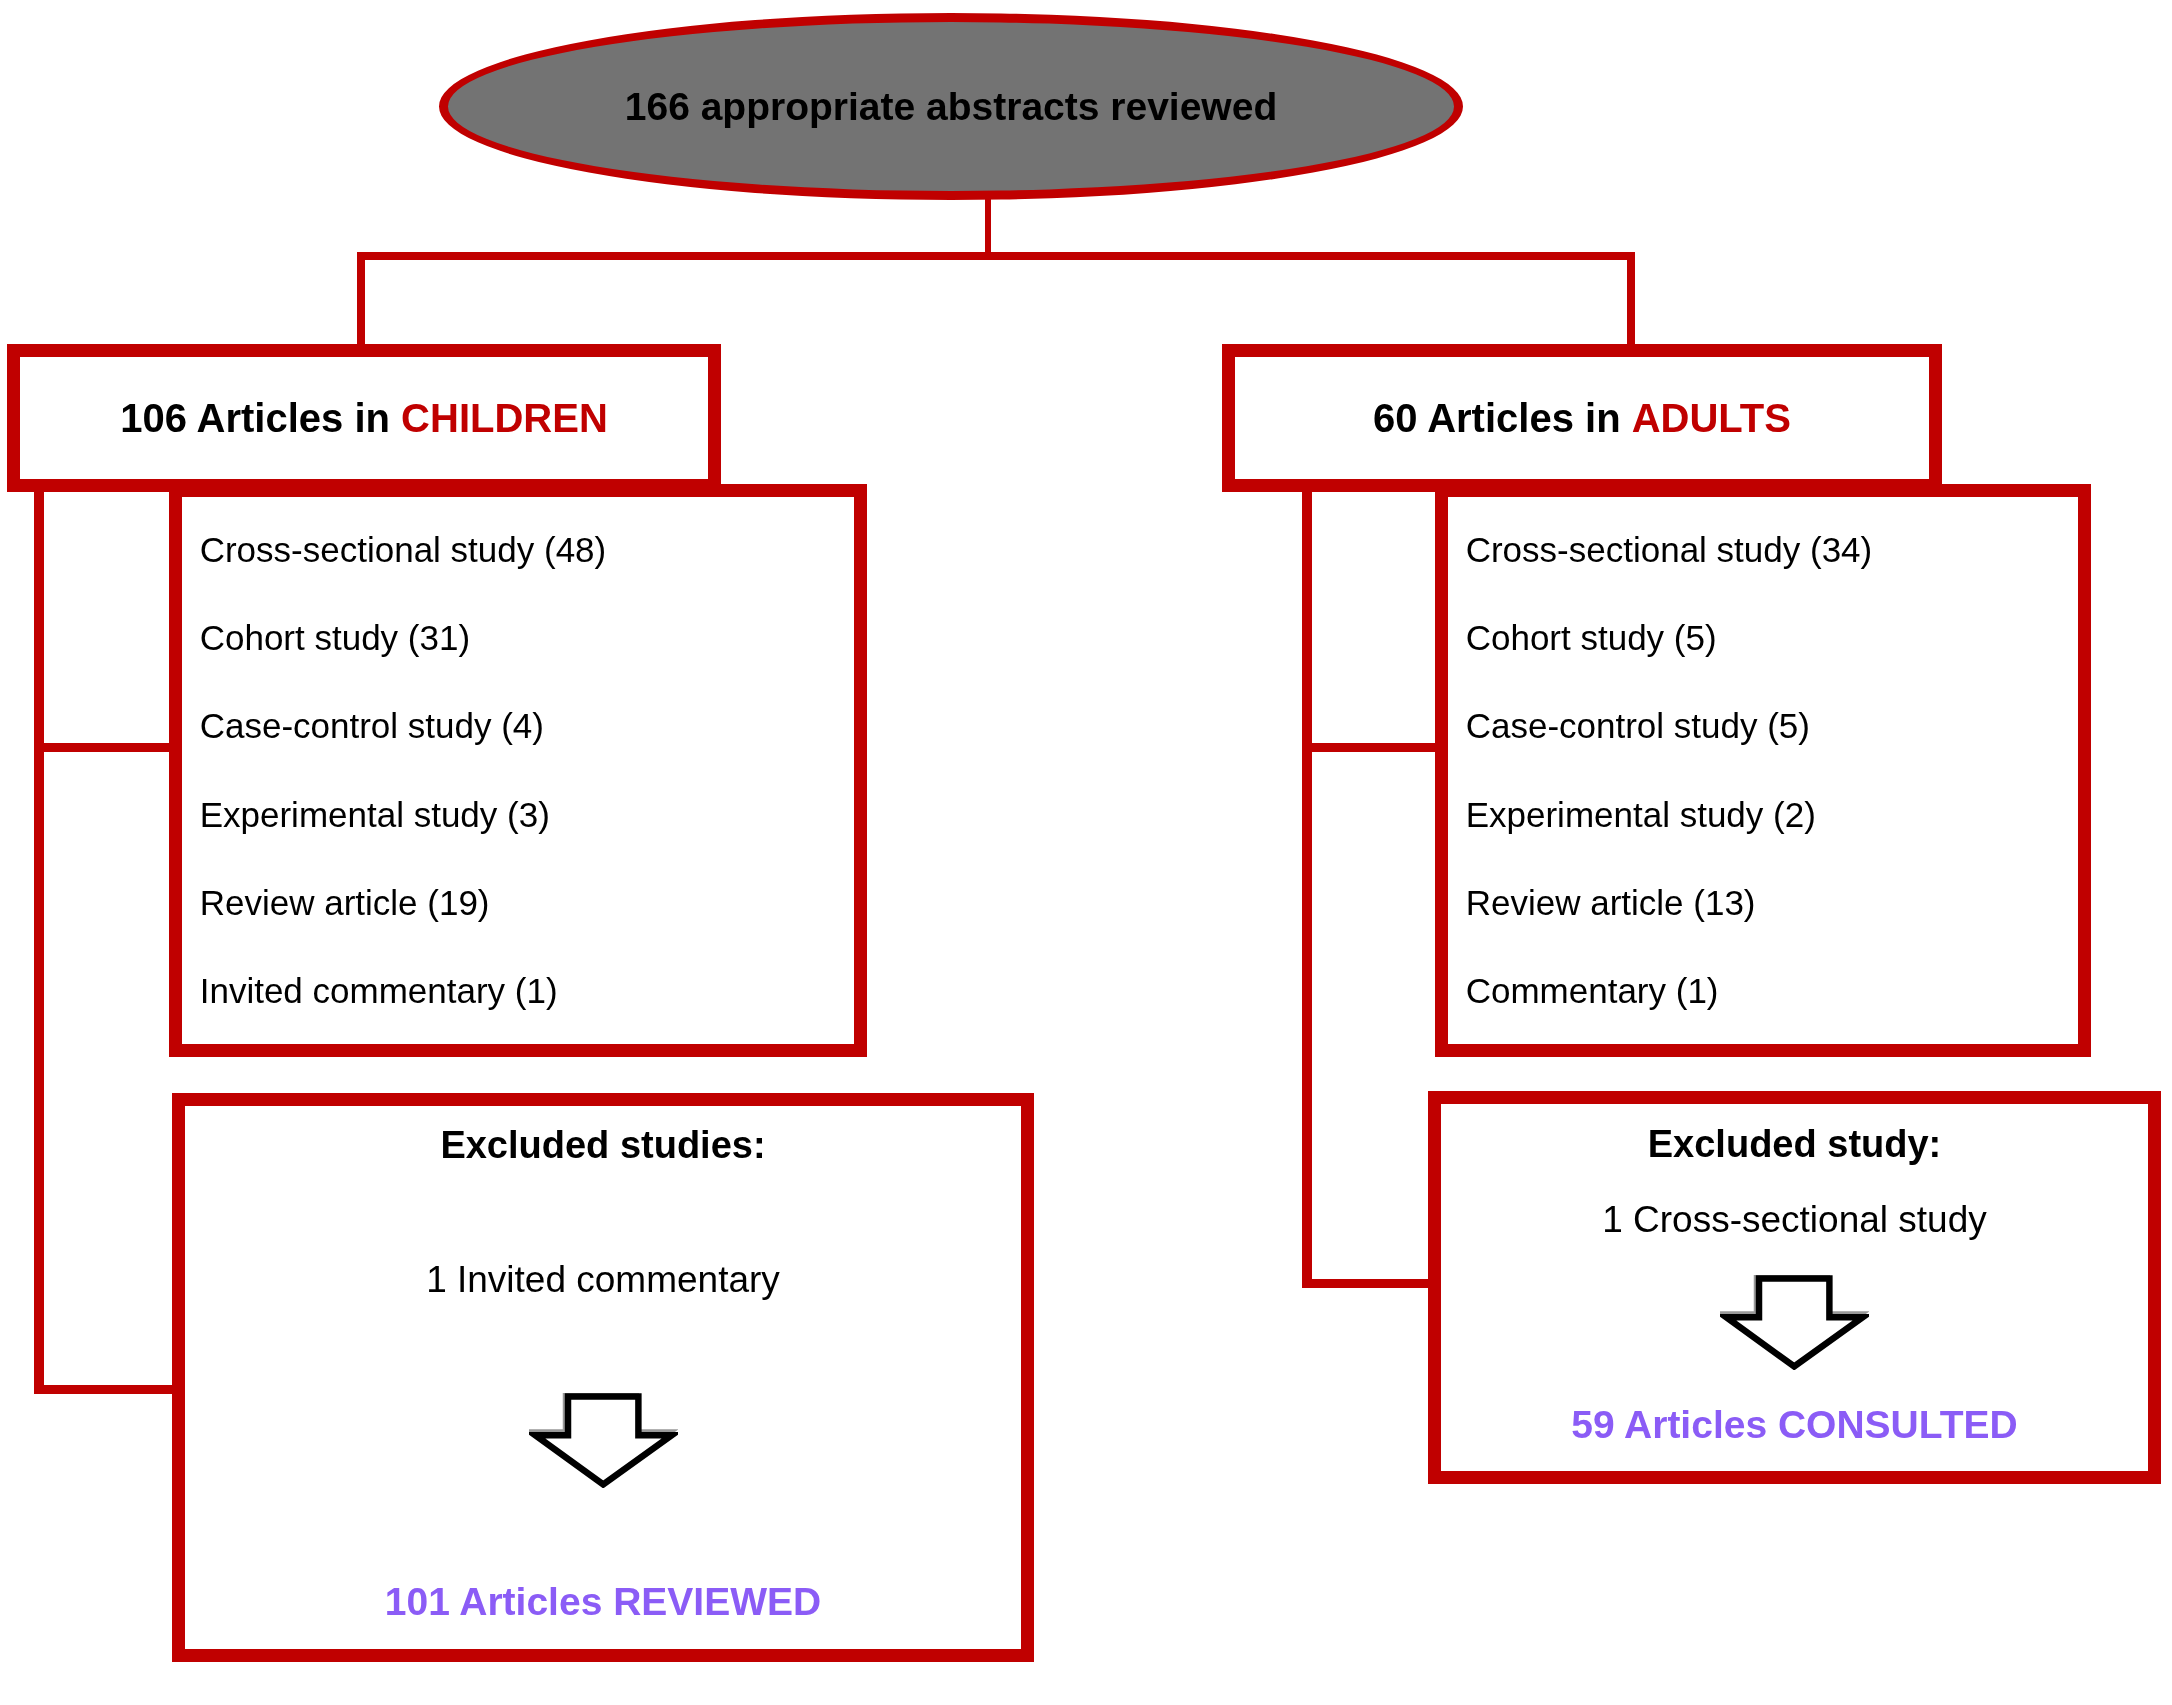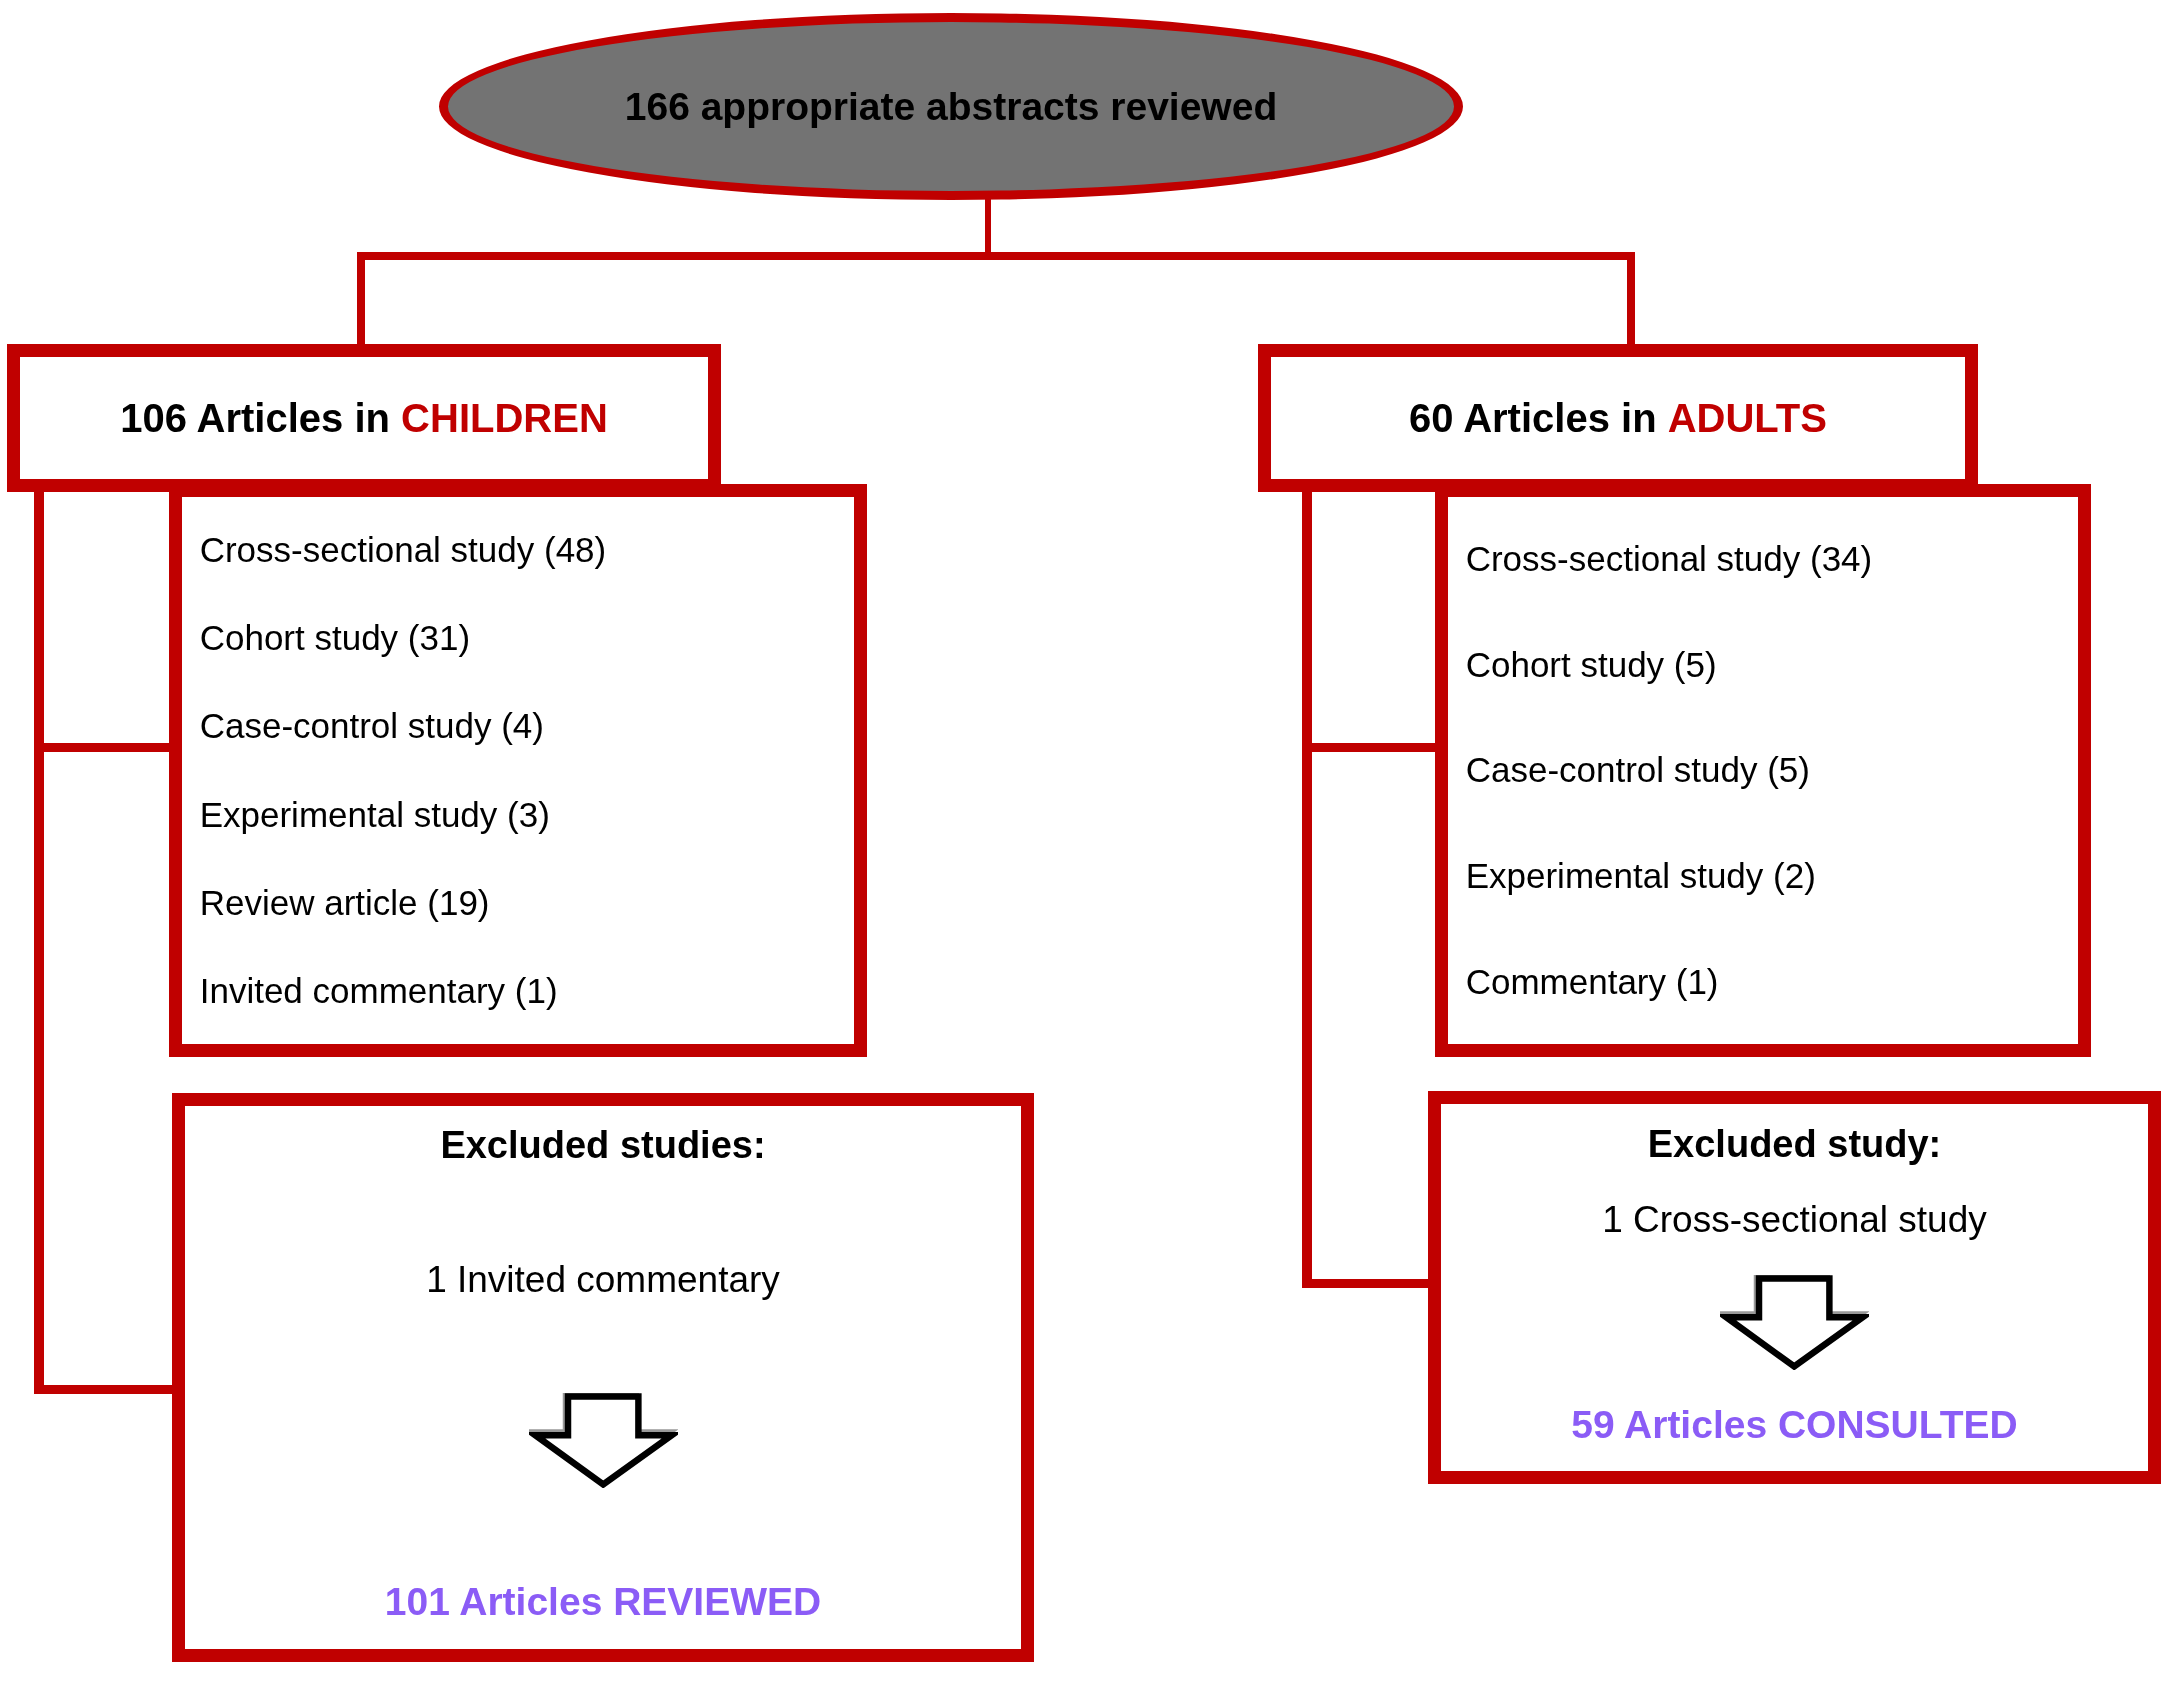--- a/index.html
+++ b/index.html
@@ -77,40 +77,41 @@
   <div class="ellipse">
     <span class="ellipse-label">166 appropriate abstracts reviewed</span>
   </div>
 
   <div class="box header-box" style="left:7px; top:344px; width:714px; height:148px;">
     <span>106 Articles in</span>
     <span> </span>
     <span class="hl">CHILDREN</span>
   </div>
 
-  <div class="box header-box" style="left:1258px; top:344px; width:720px; height:148px;">
+  <div class="box header-box" style="left:1222px; top:344px; width:720px; height:148px;">
     <span>60 Articles in</span>
     <span> </span>
     <span class="hl">ADULTS</span>
   </div>
 
   <div class="box list-box" style="left:169px; top:484px; width:698px; height:573px;">
     <div class="study-item">Cross-sectional study (48)</div>
     <div class="study-item">Cohort study (31)</div>
     <div class="study-item">Case-control study (4)</div>
     <div class="study-item">Experimental study (3)</div>
     <div class="study-item">Review article (19)</div>
     <div class="study-item">Invited commentary (1)</div>
   </div>
 
   <div class="box list-box" style="left:1435px; top:484px; width:656px; height:573px;">
     <div class="study-item">Cross-sectional study (34)</div>
     <div class="study-item">Cohort study (5)</div>
     <div class="study-item">Case-control study (5)</div>
     <div class="study-item">Experimental study (2)</div>
+    <div class="study-item">Review article (13)</div>
     <div class="study-item">Commentary (1)</div>
   </div>
 
   <div class="box excl-box excl-left" style="left:172px; top:1093px; width:862px; height:569px;">
     <div class="excl-title">Excluded studies:</div>
     <div class="excl-item">1 Invited commentary</div>
     <div class="arrow-wrap">
       <svg width="149" height="95" viewBox="0 0 253 162">
         <path d="M66 6 H186 V72 H243 L126 156 L10 72 H66 Z" transform="translate(-4,-5)" fill="#999999" stroke="#999999" stroke-width="10" stroke-linejoin="miter"></path>
         <path d="M66 6 H186 V72 H243 L126 156 L10 72 H66 Z" fill="#ffffff" stroke="#000000" stroke-width="11" stroke-linejoin="miter"></path>

